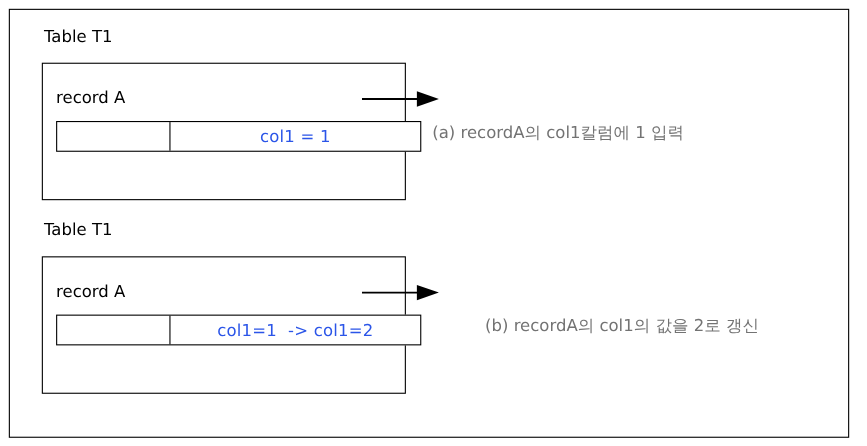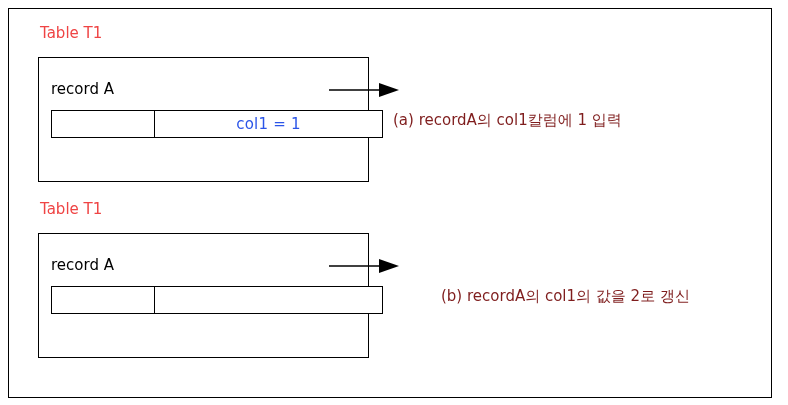--- a/index.html
+++ b/index.html
@@ -35,21 +35,21 @@
     position: absolute;
   }
   .group-a { left: 38px; top: 24px; }
   .group-b { left: 38px; top: 200px; }
 
   .table-caption {
     position: absolute;
     left: 2px;
     top: 0px;
     font-size: 15px;
-    color: #ef4444;
+    color: #000000;
     white-space: nowrap;
     line-height: 18px;
   }
   .table-box {
     position: absolute;
     left: 0px;
     top: 33px;
     width: 331px;
     height: 125px;
     border: 1px solid #000000;
@@ -100,21 +100,21 @@
     width: 72px;
     height: 28px;
     pointer-events: none;
   }
   
   .annotation {
     position: absolute;
     left: 393px;
     top: 56px;
     font-size: 15px;
-    color: #7f1d1d;
+    color: #737373;
     white-space: nowrap;
     line-height: 20px;
   }
 </style>
 </head>
 <body>
 
 <div id="canvas">
 
   <div class="outer-frame"></div>
@@ -144,20 +144,21 @@
   <div class="group group-b">
 
     <div class="table-caption">Table T1</div>
 
     <div class="table-box">
 
       <div class="record-label">record A</div>
 
       <div class="record-row">
         <div class="cell-key"></div>
+        <div class="cell-value">col1=1  -&gt; col1=2</div>
       </div>
     </div>
 
     <svg class="arrow" viewBox="0 0 72 28" width="72" height="28">
       <line x1="0" y1="14" x2="58" y2="14" stroke="#000000" stroke-width="1.6"></line>
       <polygon points="50,7 70,14 50,21" fill="#000000"></polygon>
     </svg>
   </div>
 
   <div class="annotation" style="top:286px;margin-left:48px;">(b) recordA의 col1의 값을 2로 갱신</div>

